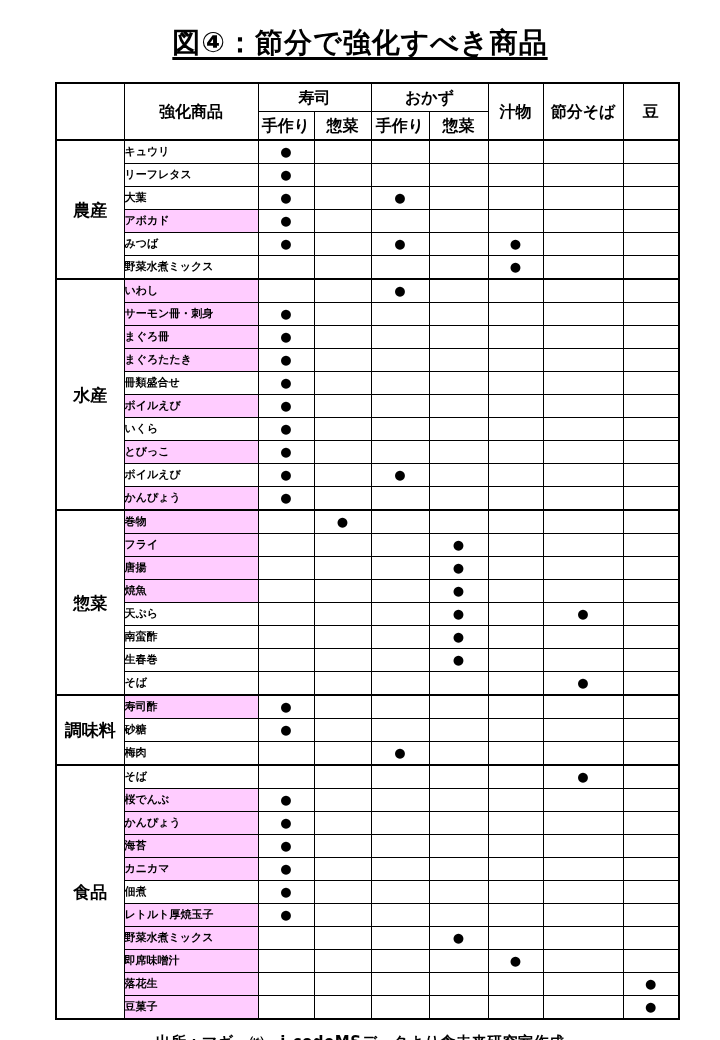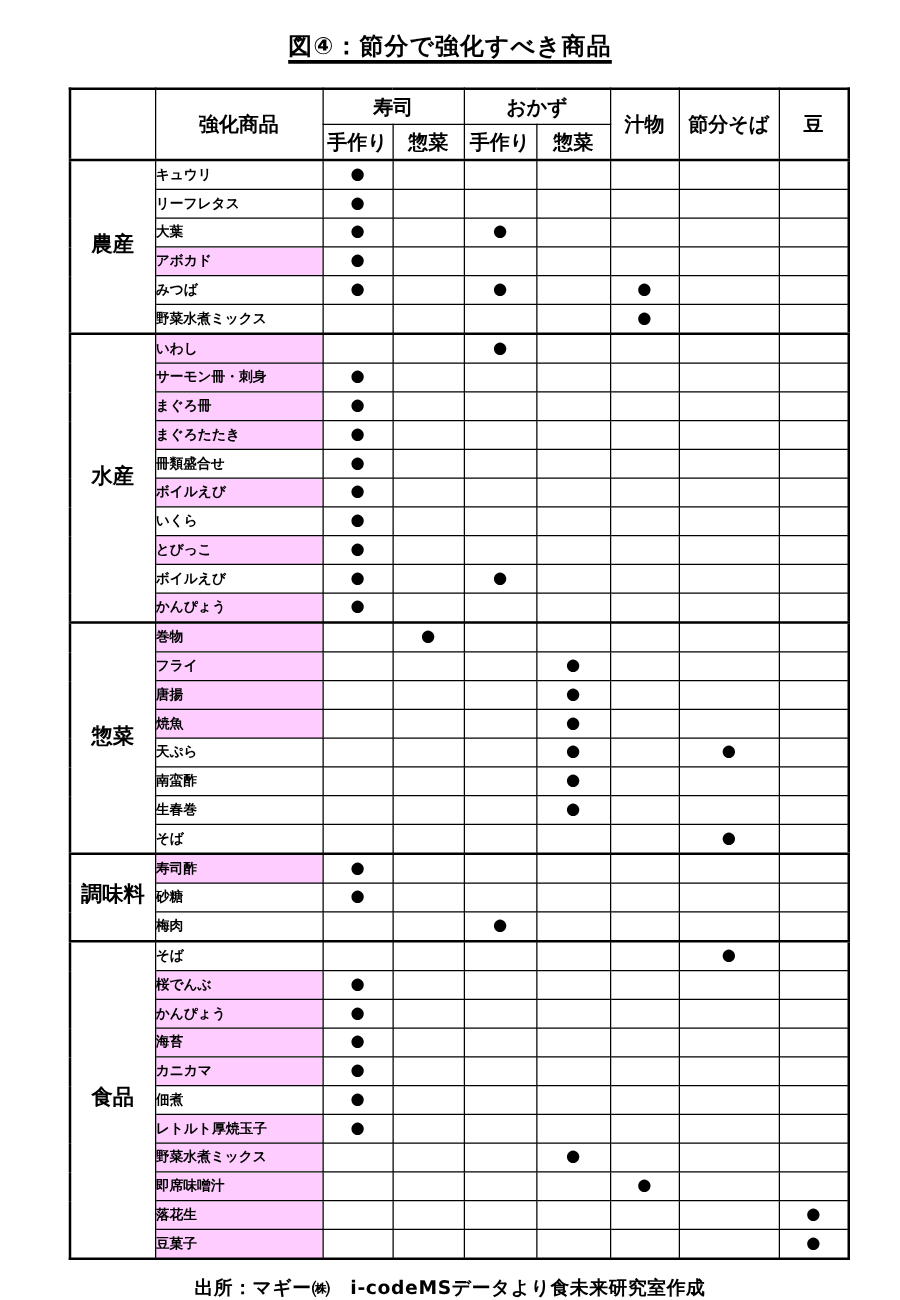--- a/index.html
+++ b/index.html
@@ -10,21 +10,21 @@
     font-family: "DejaVu Sans", "Liberation Sans", sans-serif;
     font-weight: bold;
     overflow: hidden;
   }
   .page { width: 720px; height: 1040px; position: relative; }
 
   .title {
     margin: 0;
     padding-top: 24px;
     text-align: center;
-    font-size: 19px;
+    font-size: 28px;
     letter-spacing: 1px;
   }
   .title span { text-decoration: underline; text-decoration-thickness: 3px; text-underline-offset: 5px; }
 
   table.grid {
     border-collapse: collapse;
     table-layout: fixed;
     margin: 20px 16px 0 55px;
     width: 623px;
     border: 2px solid #000;
@@ -36,21 +36,21 @@
     white-space: nowrap;
     font-weight: bold;
   }
   .grid thead th {
     height: 27px; line-height: 27px;
     font-size: 16px;
     text-align: center;
   }
   .grid tbody td { height: 22px; line-height: 22px; }
 
-  .cat  { text-align: center; font-size: 17px; font-family: Liberation Mono, monospace; }
+  .cat  { text-align: center; font-size: 17px; }
   .name { text-align: left; font-size: 11px; padding-left: 3px; }
   .mark { text-align: center; font-size: 13px; }
   .pink { background: #ffccff; }
 
   .br2 { border-right-width: 2px; }
   tr.sec { border-top: 2px solid #000; }
 
   .footer {
     margin-top: 13px;
     text-align: center;

